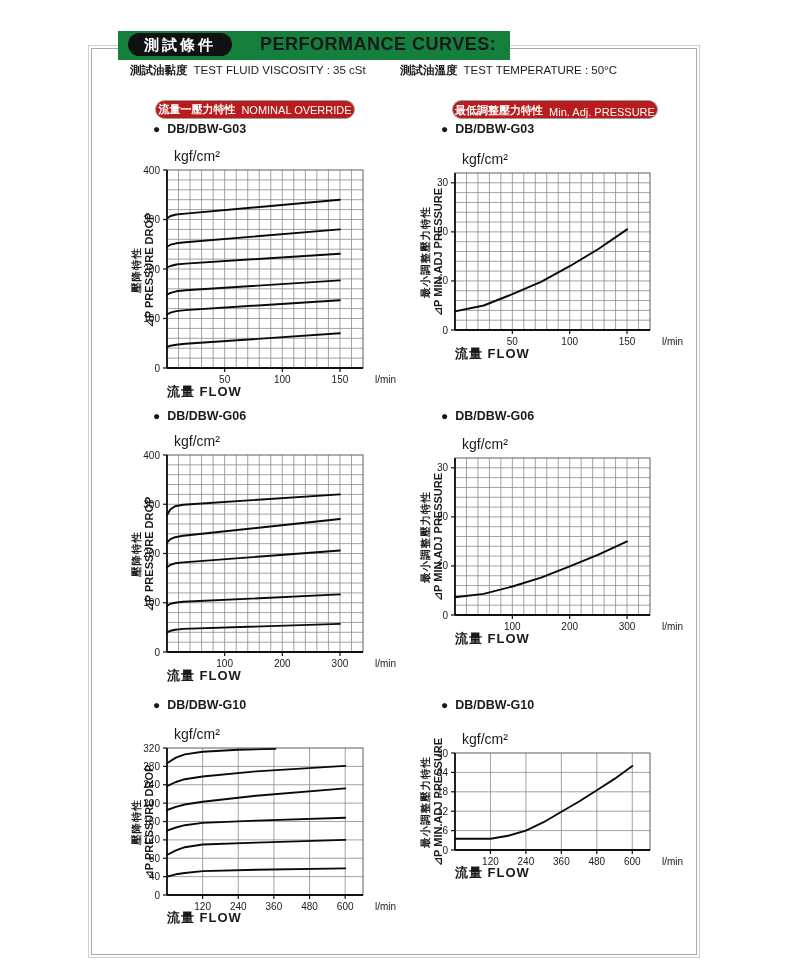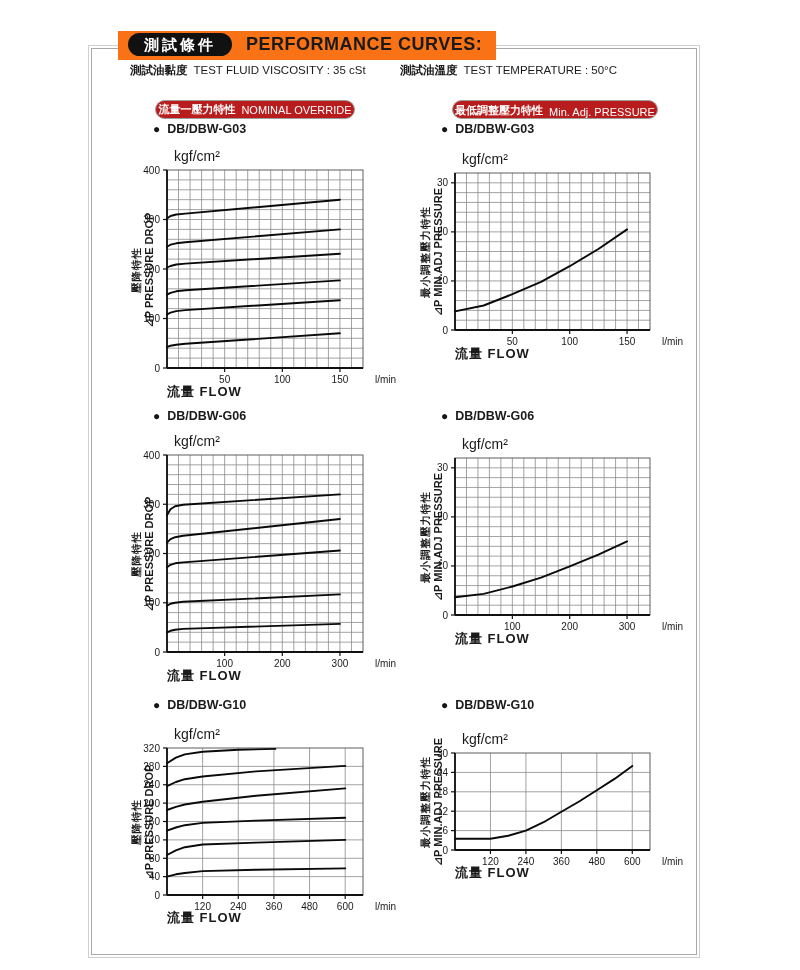--- a/index.html
+++ b/index.html
@@ -3,23 +3,23 @@
 <meta charset="utf-8">
 <style>
   html,body{margin:0;padding:0;}
   body{
     width:800px;height:970px;position:relative;background:#ffffff;
     font-family:"Liberation Sans","DejaVu Sans",sans-serif;color:#1a1a1a;
     overflow:hidden;
   }
   .frame-outer{position:absolute;left:88px;top:45px;width:610px;height:911px;border:1px solid #cfcfcf;}
   .frame-inner{position:absolute;left:2px;top:2px;right:2px;bottom:2px;border:1px solid #a9a9a9;}
-  .header{position:absolute;left:118px;top:31px;background:#f97316;padding:2px 14px 4px 10px;display:flex;align-items:center;gap:14px;z-index:3;}
+  .header{position:absolute;left:118px;top:31px;background:#15803d;padding:2px 14px 4px 10px;display:flex;align-items:center;gap:14px;z-index:3;}
   .badge{background:#111;color:#fff;border-radius:14px;padding:4px 16px;font-weight:bold;font-size:15px;letter-spacing:3px;line-height:1;}
-  .page-title{font-size:18px;font-weight:bold;letter-spacing:0.5px;}
+  .page-title{font-size:18px;font-weight:bold;letter-spacing:0.5px;margin-left:14px;}
   .cond{position:absolute;top:63px;font-size:11.5px;z-index:3;white-space:nowrap;}
   .cond .zh{font-weight:bold;margin-right:6px;}
   .cond-1{left:130px;} .cond-2{left:400px;}
   .pill{position:absolute;top:100px;height:19px;background:#b91c1c;border:1px solid #9d9d9d;border-radius:11px;
     color:#fff;font-size:11px;display:flex;align-items:center;justify-content:center;gap:6px;box-sizing:border-box;z-index:3;white-space:nowrap;}
   .pill .zh{font-weight:bold;}
   .pill-left{left:155px;width:200px;}
   .pill-right{left:452px;width:206px;align-items:flex-end;}
   .chart-title{position:absolute;font-size:12.5px;font-weight:bold;white-space:nowrap;z-index:2;}
   .chart-title .bullet{font-size:12px;margin-right:7px;color:#151515;}

